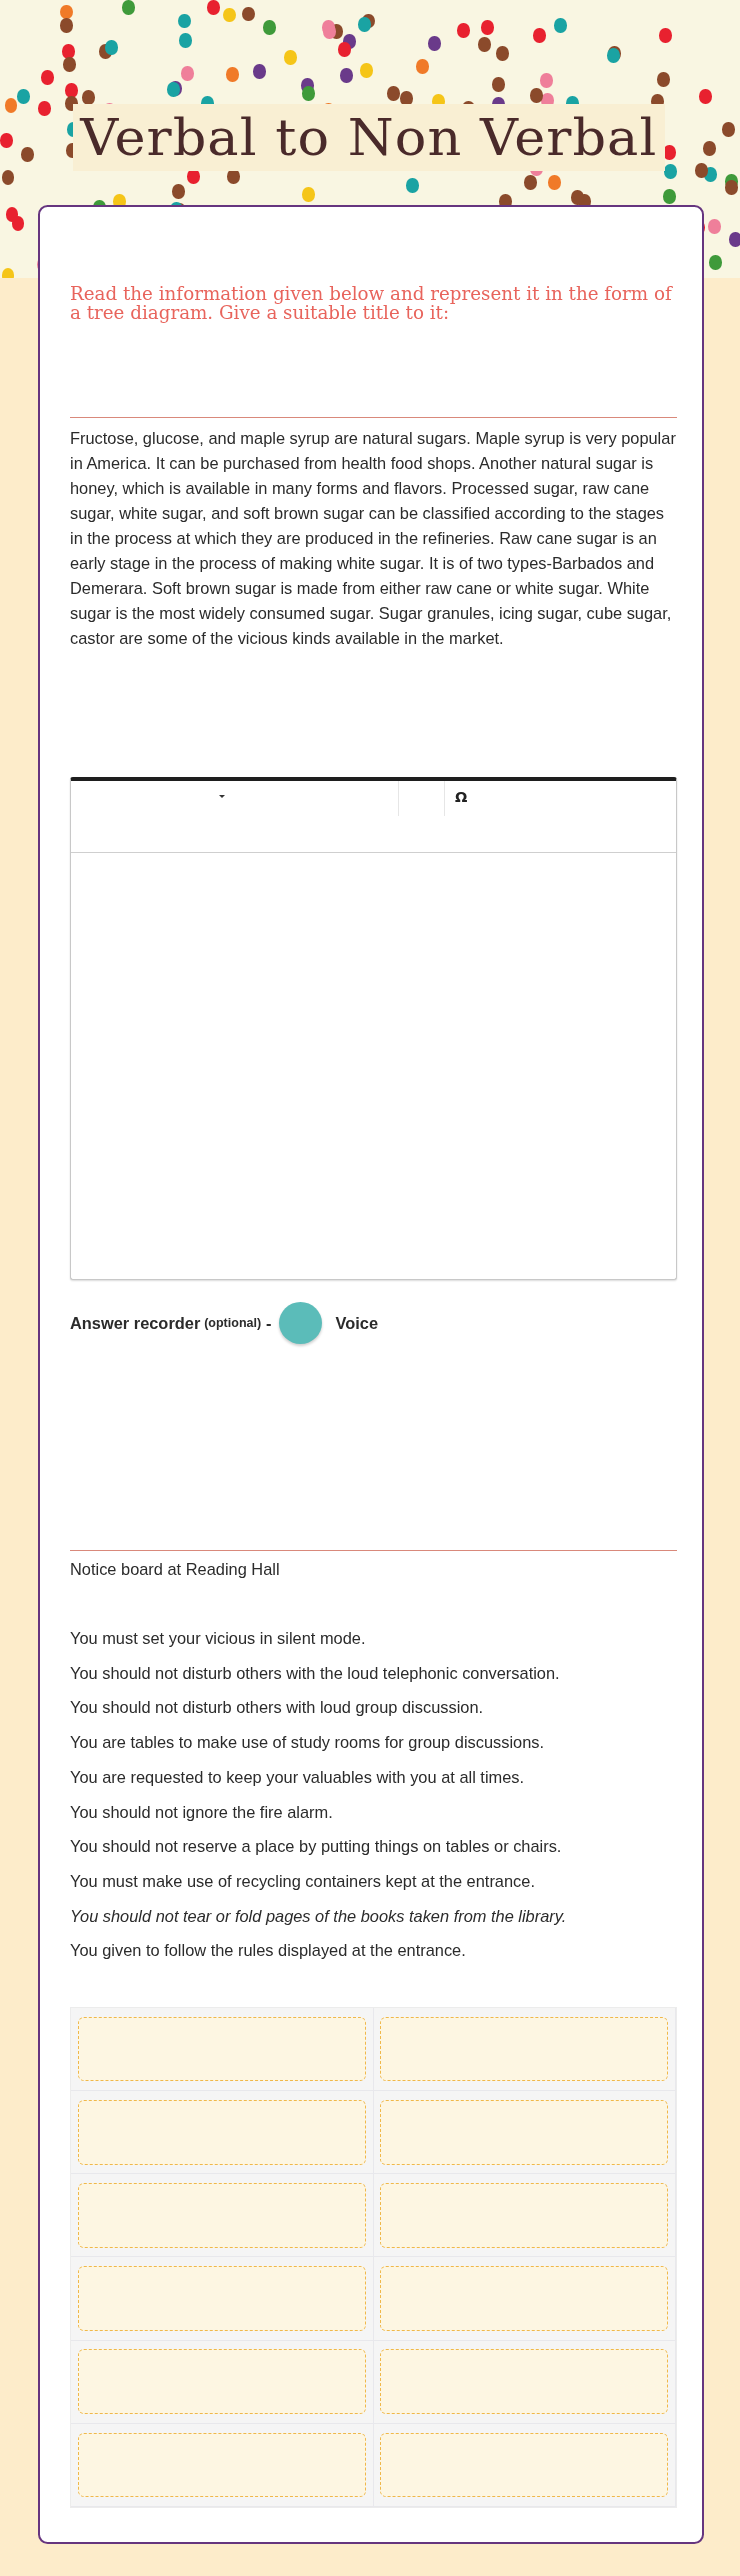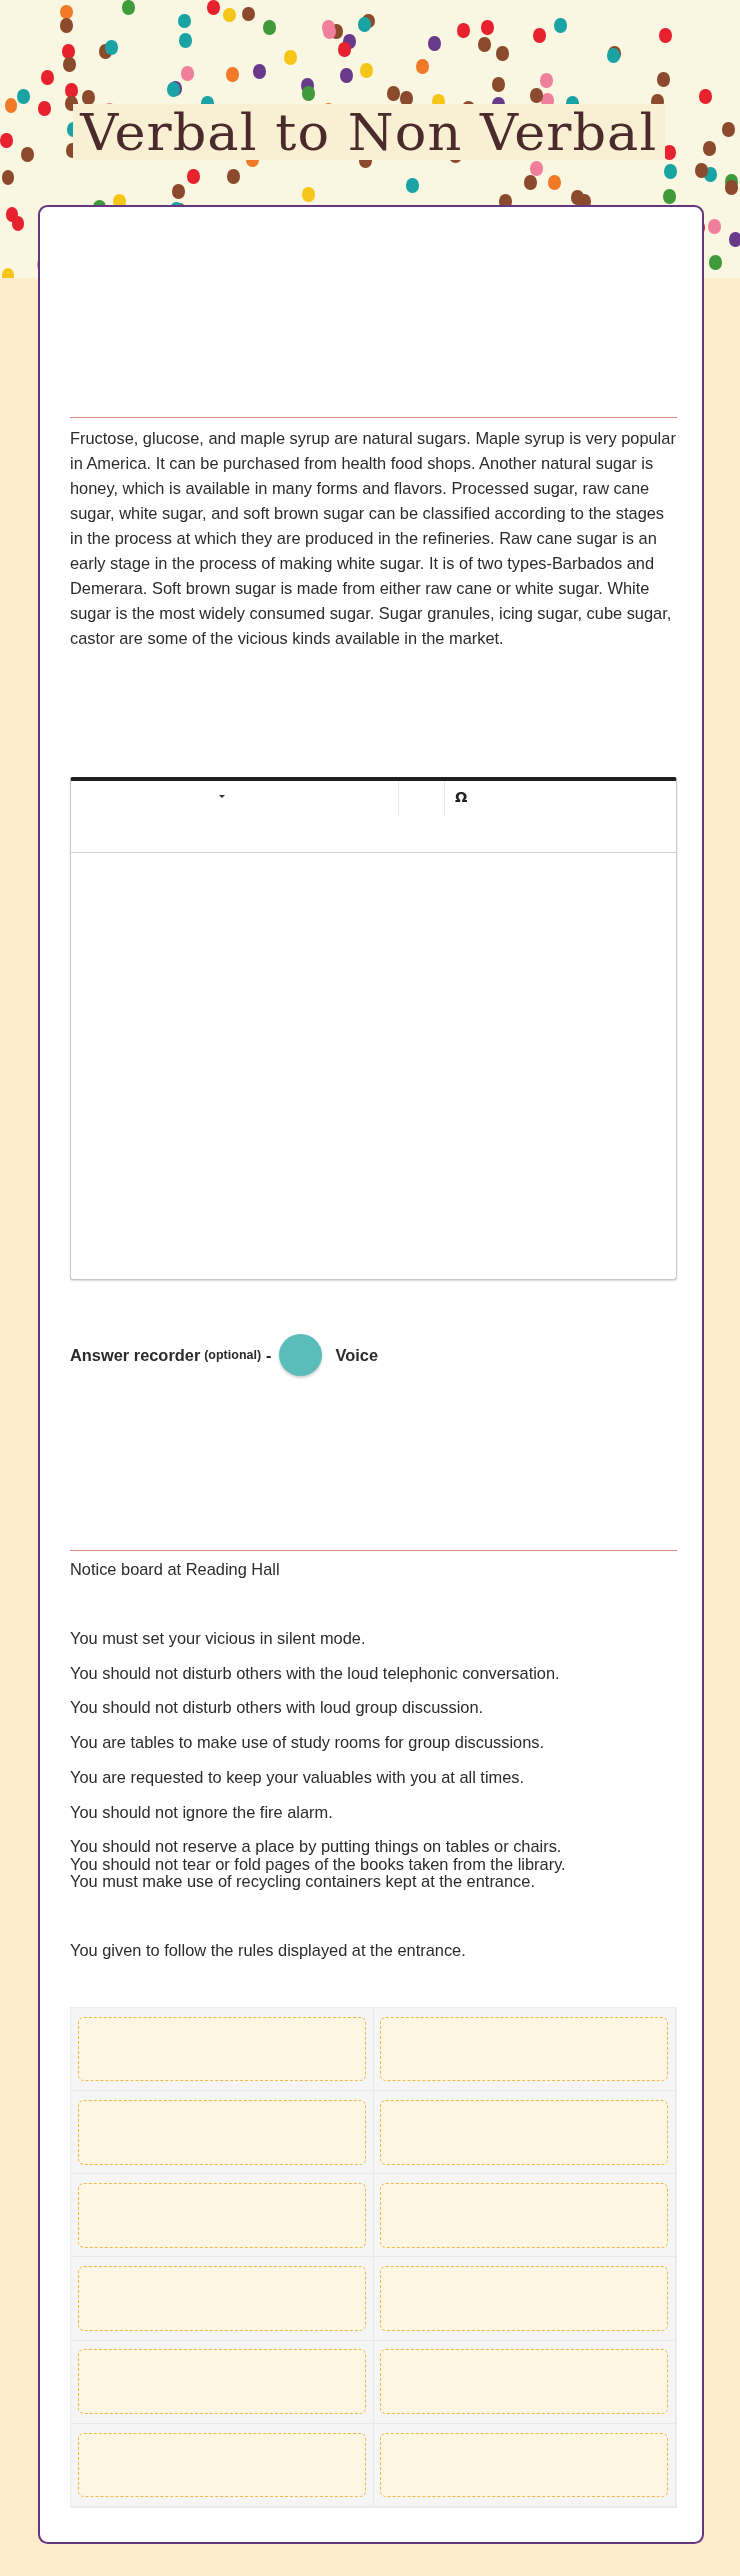--- a/index.html
+++ b/index.html
@@ -11,23 +11,23 @@
     height: 2576px;
     overflow: hidden;
   }
   .hero {
     position: absolute; left: 0; top: 0; width: 740px; height: 278px;
     background: #f9f6e2;
     overflow: hidden;
   }
   .dot { position: absolute; width: 12.5px; height: 14.5px; border-radius: 50%; }
   .title-wrap {
-    position: absolute; left: 73px; top: 104px; width: 592px; height: 56px;
+    position: absolute; left: 73px; top: 104px; width: 592px; height: 67px;
     background: #f9efd3;
-    display: flex; align-items: flex-start; justify-content: center;
+    display: flex; align-items: center; justify-content: center;
   }
   .title {
     font-family: "DejaVu Serif", serif;
     font-weight: 200;
     font-size: 50px;
     color: #4a2a2a;
     letter-spacing: 1px;
     transform: scaleX(1.05);
   }
   .card {
@@ -78,21 +78,21 @@
     border-right: 1px solid #e6e6e6;
   }
   .tb-omega {
     position: absolute; left: 384px; top: 7.7px; font-size: 14.5px; font-weight: bold; color: #222;
     font-family: "DejaVu Sans", sans-serif;
   }
   .editor-body {
     padding: 15.4px 11.6px; font-size: 15.4px; color: #9a9a9a;
   }
   .recorder {
-    position: absolute; left: 30px; top: 1127px; height: 42px;
+    position: absolute; left: 30px; top: 1095px; height: 42px;
     display: flex; align-items: center;
     font-size: 16.4px; font-weight: bold; color: #2b2b2b;
   }
   .recorder .opt { font-size: 12.5px; margin-left: 3.9px; }
   .recorder .dash { margin-left: 4.8px; }
   .rec-btn {
     width: 43px; height: 42px; border-radius: 50%; background: #5bbcb9;
     margin-left: 7.7px; margin-right: 13.5px;
     box-shadow: 0 1.9px 2.9px rgba(0,0,0,0.2);
   }
@@ -272,20 +272,21 @@
       <span class="dot" style="left: 1.9px; top: 268px; background: rgb(245, 197, 24);"></span>
       <span class="dot" style="left: 181px; top: 66px; background: rgb(239, 127, 154);"></span>
     </div>
   <div class="title-wrap">
     <h1 class="title">Verbal to Non Verbal</h1>
   </div>
 </div>
 
 <div class="card">
 
+  <div class="prompt" style="top:77px;">Read the information given below and represent it in the form of a tree diagram. Give a suitable title to it:</div>
   <div class="rule" style="top:210px;"></div>
 
   <div class="para" style="top:219px;">
     <p>Fructose, glucose, and maple syrup are natural sugars. Maple syrup is very popular in America. It can be purchased from health food shops. Another natural sugar is honey, which is available in many forms and flavors. Processed sugar, raw cane sugar, white sugar, and soft brown sugar can be classified according to the stages in the process at which they are produced in the refineries. Raw cane sugar is an early stage in the process of making white sugar. It is of two types-Barbados and Demerara. Soft brown sugar is made from either raw cane or white sugar. White sugar is the most widely consumed sugar. Sugar granules, icing sugar, cube sugar, castor are some of the vicious kinds available in the market.</p>
   </div>
 
   <div class="editor">
     <div class="toolbar">
       <div class="tb-dropdown">
         <span class="tb-caret"></span>
@@ -308,21 +309,21 @@
 
   <div id="rules-list">
     <div class="list-item" style="top:1422px;">You must set your vicious in silent mode.</div>
     <div class="list-item" style="top:1457px;">You should not disturb others with the loud telephonic conversation.</div>
     <div class="list-item" style="top:1491px;">You should not disturb others with loud group discussion.</div>
     <div class="list-item" style="top:1526px;">You are tables to make use of study rooms for group discussions.</div>
     <div class="list-item" style="top:1561px;">You are requested to keep your valuables with you at all times.</div>
     <div class="list-item" style="top:1596px;">You should not ignore the fire alarm.</div>
     <div class="list-item" style="top:1630px;text-align:center;">You should not reserve a place by putting things on tables or chairs.</div>
     <div class="list-item" style="top:1665px;">You must make use of recycling containers kept at the entrance.</div>
-    <div class="list-item" style="top:1648px;">You should not tear or fold pages of the books taken from the library.</div>
+    <div class="list-item" style="top:1700px;font-style:italic;">You should not tear or fold pages of the books taken from the library.</div>
     <div class="list-item" style="top:1734px;">You given to follow the rules displayed at the entrance.</div>
   </div>
 
   <div class="dropgrid" id="dropgrid">
       <div class="cell">
         <div class="zone"></div>
       </div>
       <div class="cell">
         <div class="zone"></div>
       </div>

